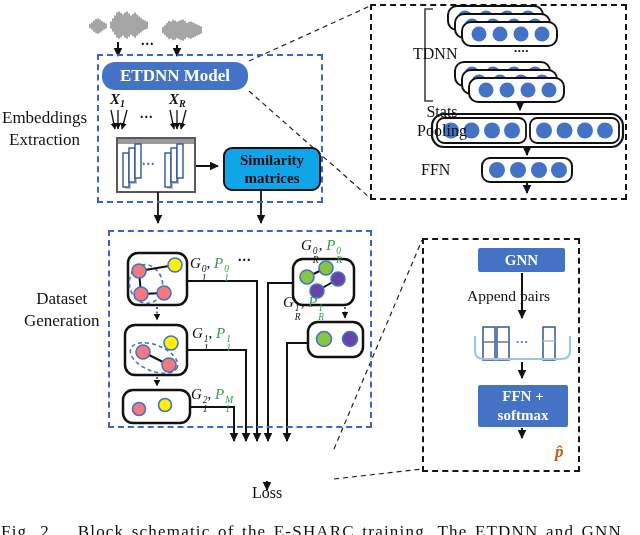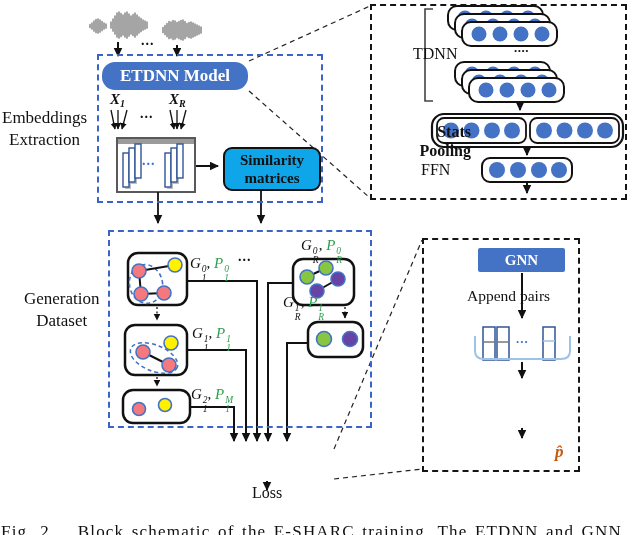--- a/index.html
+++ b/index.html
@@ -28,21 +28,21 @@
   #sim-box{left:223px;top:147px;width:94px;height:40px;border:2.5px solid #111;border-radius:9px;
            background:#0ea5e9;display:flex;flex-direction:column;align-items:center;justify-content:center;
            font-weight:bold;font-size:15px;line-height:18px;}
 
   .seclabel{position:absolute;font-size:17px;line-height:22px;text-align:center;}
   #emb-label{left:2px;top:107px;}
   #ds-label{left:24px;top:288px;}
 
   .panellabel{position:absolute;font-size:16px;margin-left:41px;}
   #tdnn-label{left:372px;top:45px;}
-  #stats-label{left:372px;top:122px;width:58px;text-align:right;line-height:19px;font-weight:bold;}
+  #stats-label{left:372px;top:102px;width:58px;text-align:center;line-height:19px;}
   #ffn-label{left:380px;top:161px;}
   #append-label{left:426px;top:287px;font-size:15.5px;}
   #phat-label{left:514px;top:442px;font-size:17px;font-style:italic;font-weight:bold;color:#C55A11;}
   #loss-label{left:243px;top:484px;width:48px;text-align:center;font-size:16px;}
 
   .xlabel{position:absolute;font-size:15px;font-weight:bold;font-style:italic;}
   #x1-label{left:110px;top:91px;}
   #xr-label{left:169px;top:91px;}
   .xsub{font-size:10px;vertical-align:-3px;}
 
@@ -305,33 +305,37 @@
   <div class="dashblue" id="ds-panel"></div>
   <div class="dashblack" id="tdnn-panel"></div>
   <div class="dashblack" id="gnn-panel"></div>
 
   <div class="bluebox" id="etdnn-box">
     <span>ETDNN Model</span>
   </div>
   <div class="bluebox" id="gnn-small-box">
     <span>GNN</span>
   </div>
+  <div class="bluebox" id="ffn-softmax-box">
+    <span>FFN +</span>
+    <span>softmax</span>
+  </div>
 
   <div class="abs" id="sim-box">
     <span>Similarity</span>
     <span>matrices</span>
   </div>
 
   <div class="seclabel" id="emb-label">
     <div>Embeddings</div>
     <div>Extraction</div>
   </div>
   <div class="seclabel" id="ds-label">
+    <div>Dataset</div>
     <div>Generation</div>
-    <div>Dataset</div>
   </div>
 
   <div class="panellabel" id="tdnn-label">TDNN</div>
   <div class="panellabel" id="stats-label">
     <div>Stats</div>
     <div>Pooling</div>
   </div>
   <div class="panellabel" id="ffn-label">FFN</div>
 
   <div class="panellabel" id="append-label">Append pairs</div>

